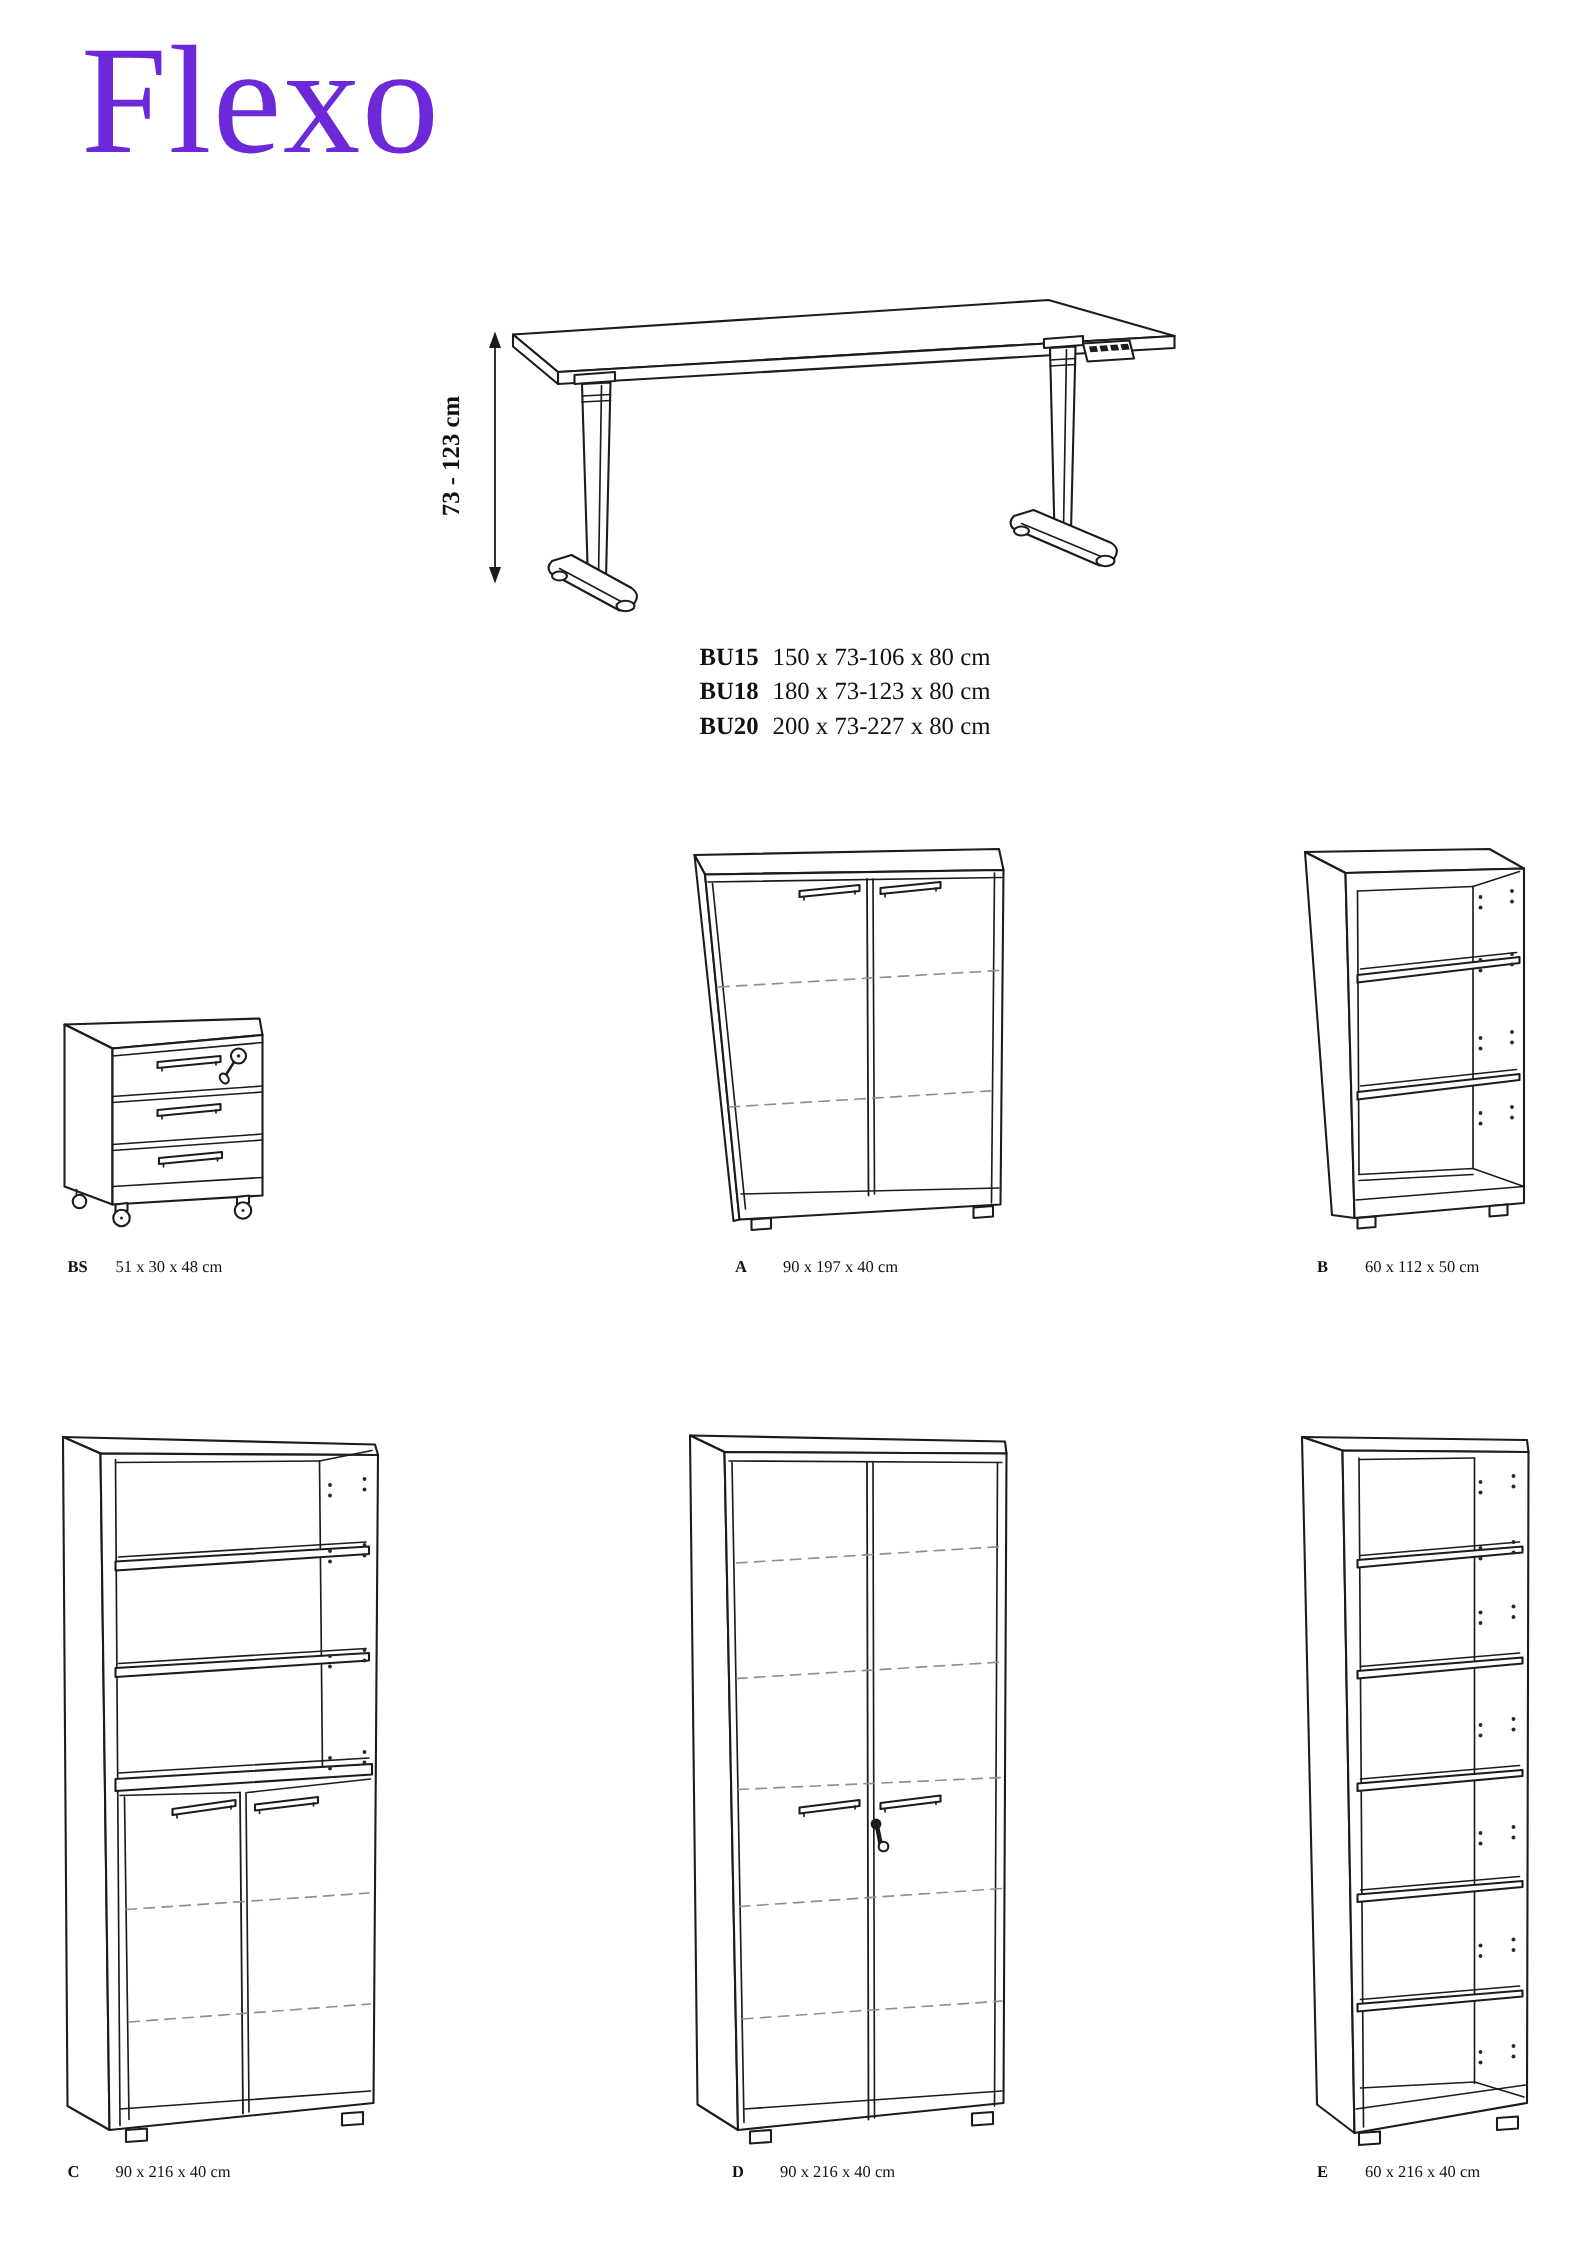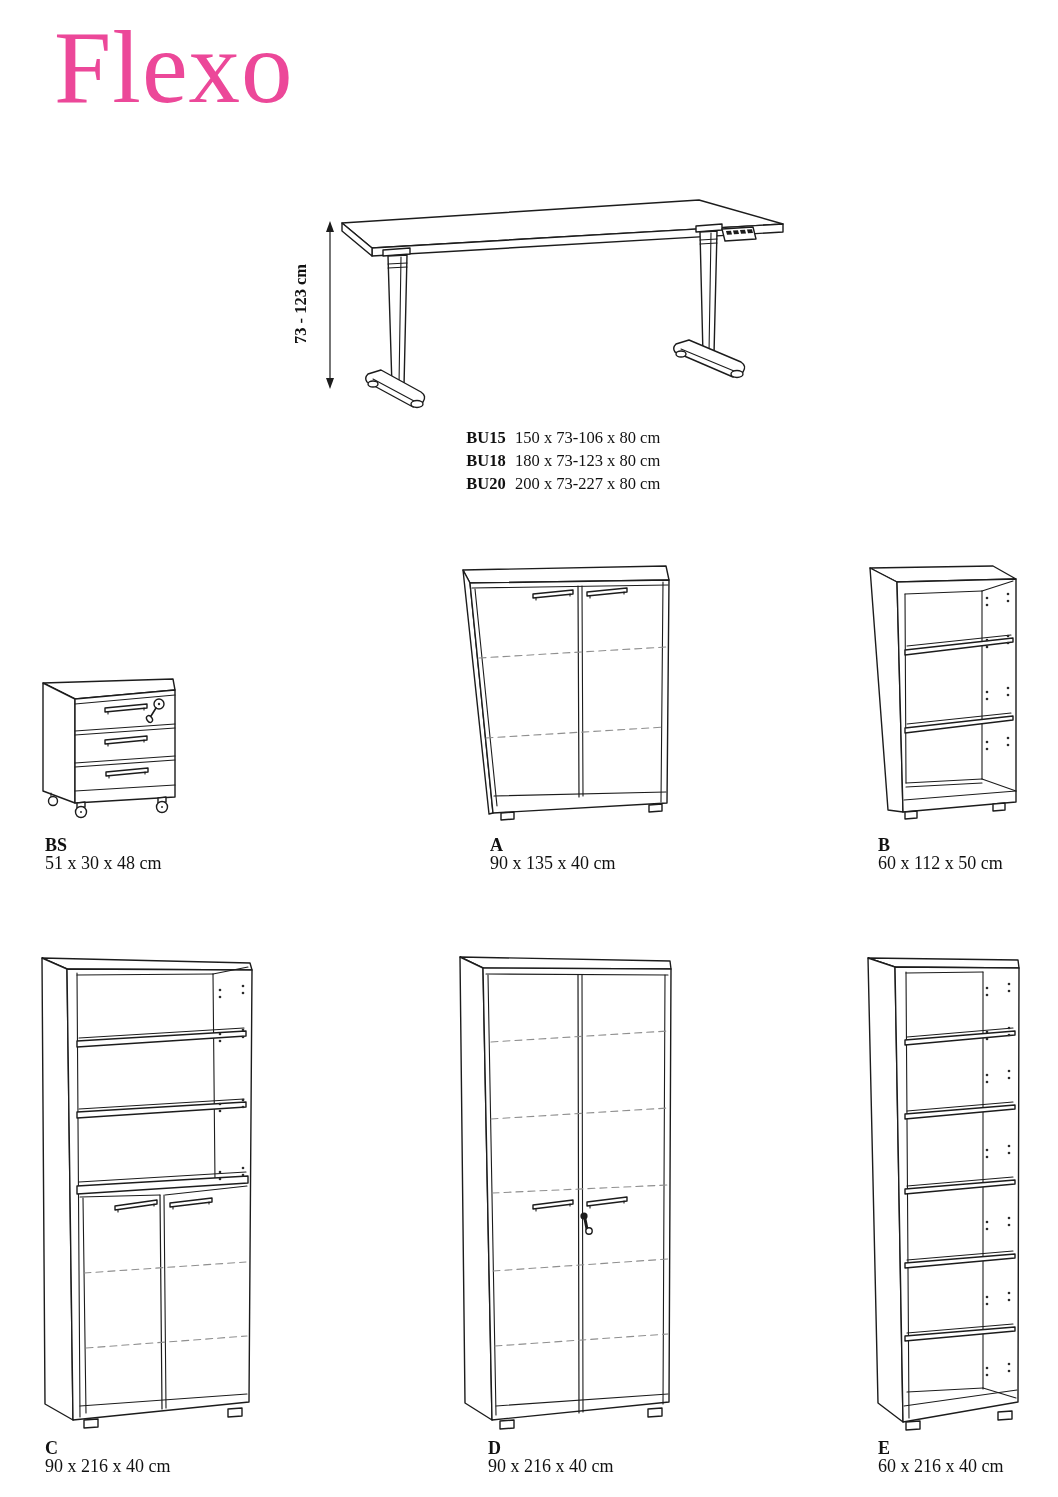--- a/index.html
+++ b/index.html
@@ -1,23 +1,23 @@
 <!DOCTYPE html>
 <html><head>
 <meta charset="utf-8">
 <style>
   html,body{margin:0;padding:0;background:#fff;}
   .page{position:relative;width:1058px;height:1497px;background:#fff;overflow:hidden;
         font-family:"Liberation Serif",serif;color:#111;}
   .title{position:absolute;left:54px;top:16px;font-size:103px;line-height:1;
-         letter-spacing:1px;color:#ec4899;}
+         letter-spacing:1px;color:#6d28d9;}
   .bu-list{position:absolute;left:457px;top:426px;font-size:16.5px;}
   .bu-row{display:flex;height:23px;line-height:23px;text-align:center;}
   .bu-code{font-weight:700;width:58px;}
-  .item-label{position:absolute;display:flex;font-size:18px;line-height:18px;flex-direction:column;}
+  .item-label{position:absolute;display:flex;font-size:11px;line-height:18px;}
   .item-label .code{font-weight:700;min-width:24px;margin-right:8px;}
   svg.draw{position:absolute;overflow:visible;}
   svg.draw line,svg.draw path{stroke:#1c1c1c;stroke-width:1.2;fill:none;stroke-linecap:round;}
   svg.draw .face{fill:#fff;stroke:#1c1c1c;stroke-width:1.4;stroke-linejoin:round;}
   svg.draw .thin{stroke-width:1.1;}
   svg.draw .dash{stroke:#8f8f8f;stroke-width:1.1;stroke-dasharray:7 5;}
   svg.draw .dot{fill:#2a2a2a;stroke:none;}
   svg.draw .solid{fill:#1c1c1c;stroke:none;}
   svg.draw .dim-label{font-family:"Liberation Serif",serif;font-size:16.5px;font-weight:700;
                       fill:#111;text-anchor:middle;}
@@ -324,21 +324,21 @@
         <circle class="dot" cx="1009" cy="1371" r="1.3"></circle>
     </g>
   </svg>
 
   <div class="item-label" style="left:45px;top:836px;">
     <span class="code">BS</span>
     <span class="dims">51 x 30 x 48 cm</span>
   </div>
   <div class="item-label" style="left:490px;top:836px;">
     <span class="code">A</span>
-    <span class="dims">90 x 135 x 40 cm</span>
+    <span class="dims">90 x 197 x 40 cm</span>
   </div>
   <div class="item-label" style="left:878px;top:836px;">
     <span class="code">B</span>
     <span class="dims">60 x 112 x 50 cm</span>
   </div>
   <div class="item-label" style="left:45px;top:1439px;">
     <span class="code">C</span>
     <span class="dims">90 x 216 x 40 cm</span>
   </div>
   <div class="item-label" style="left:488px;top:1439px;">

